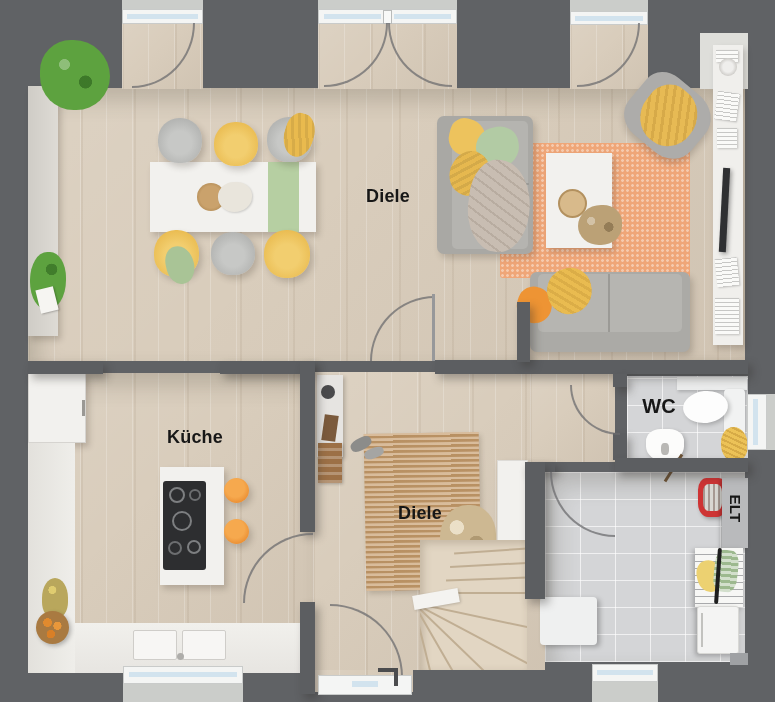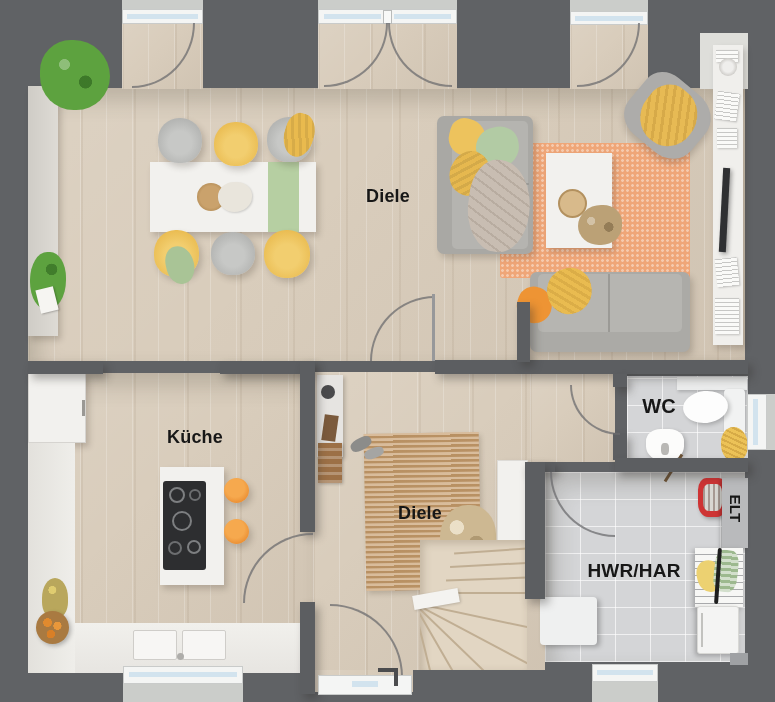--- a/index.html
+++ b/index.html
@@ -230,15 +230,14 @@
   <div class="abs ext" style="left:592px;top:682px;width:66px;height:20px"></div>
 
   <div class="abs win-frame" style="left:747px;top:394px;width:20px;height:56px"></div>
   <div class="abs glass" style="left:753px;top:399px;width:5px;height:46px"></div>
   <div class="abs ext" style="left:767px;top:394px;width:8px;height:56px"></div>
 
   <div class="abs lbl" style="left:338px;top:186px;width:100px">Diele</div>
   <div class="abs lbl" style="left:158px;top:427px;width:74px">Küche</div>
   <div class="abs lbl" style="left:388px;top:503px;width:64px">Diele</div>
   <div class="abs lbl" style="left:637px;top:395px;width:44px;font-size:20px">WC</div>
-  <div class="abs lbl" style="left:578px;top:560px;width:112px;font-size:19px">HWR/HAR</div>
 
 </div>
 
 </body></html>

